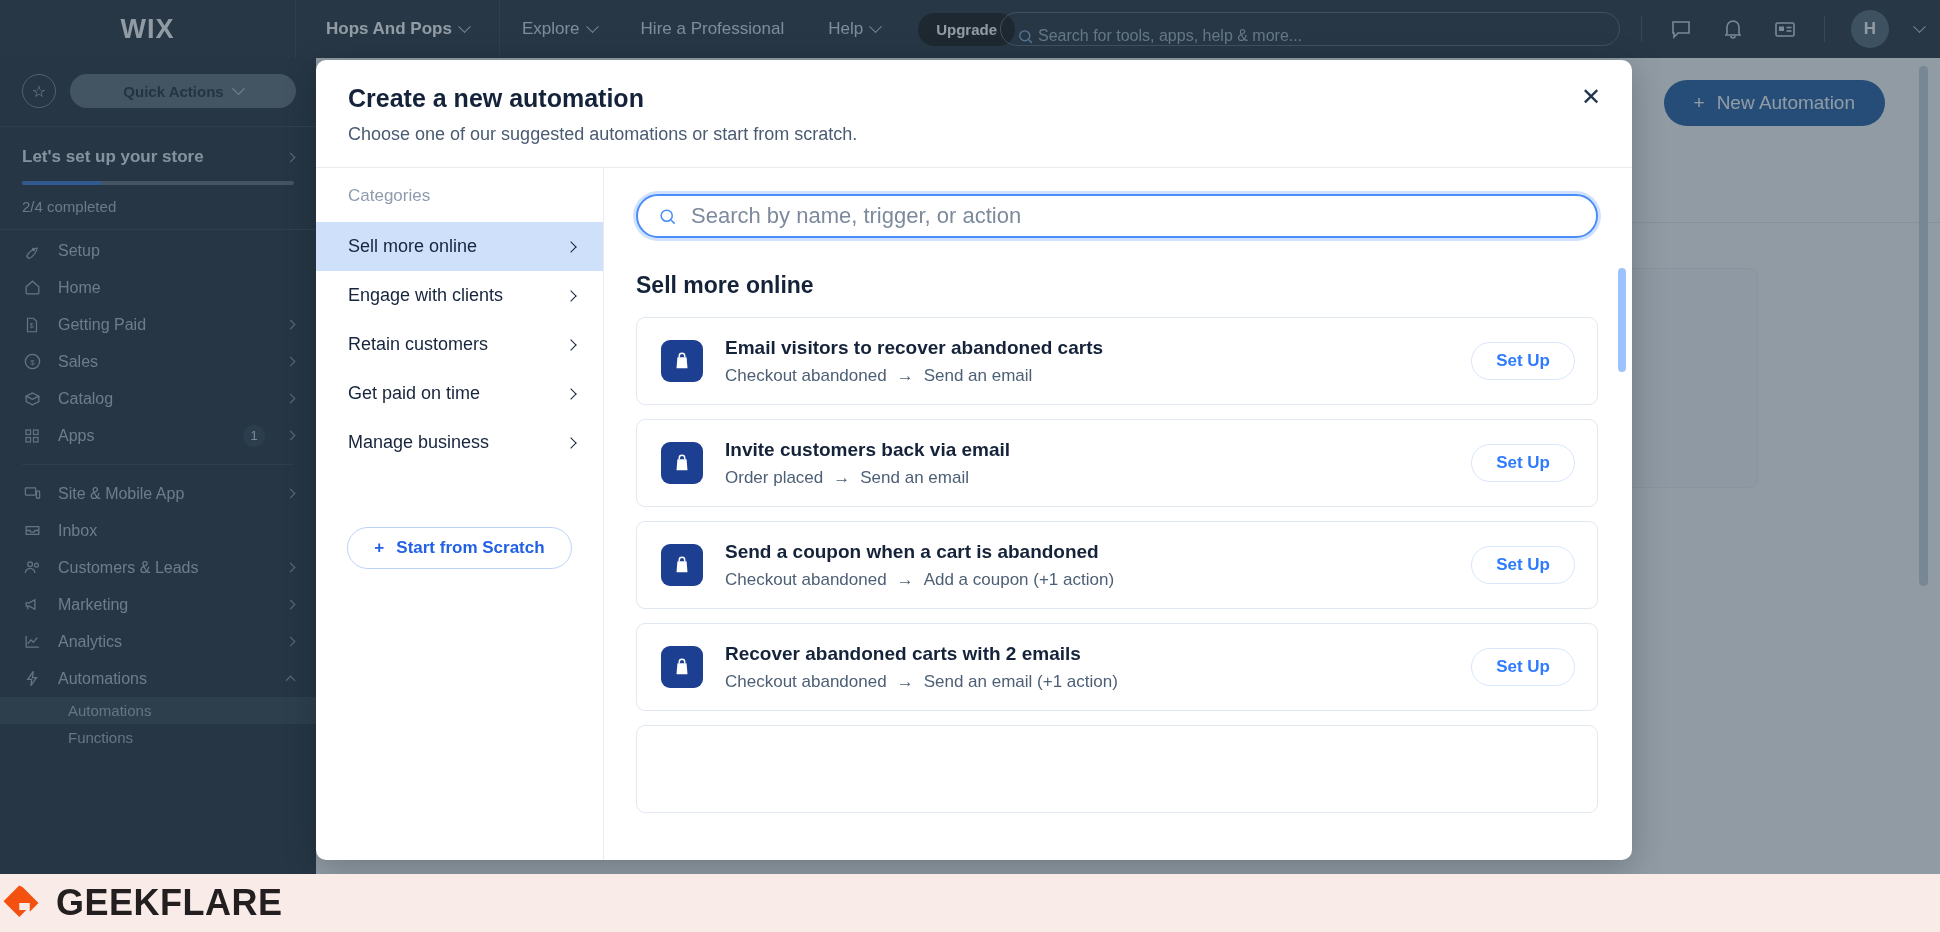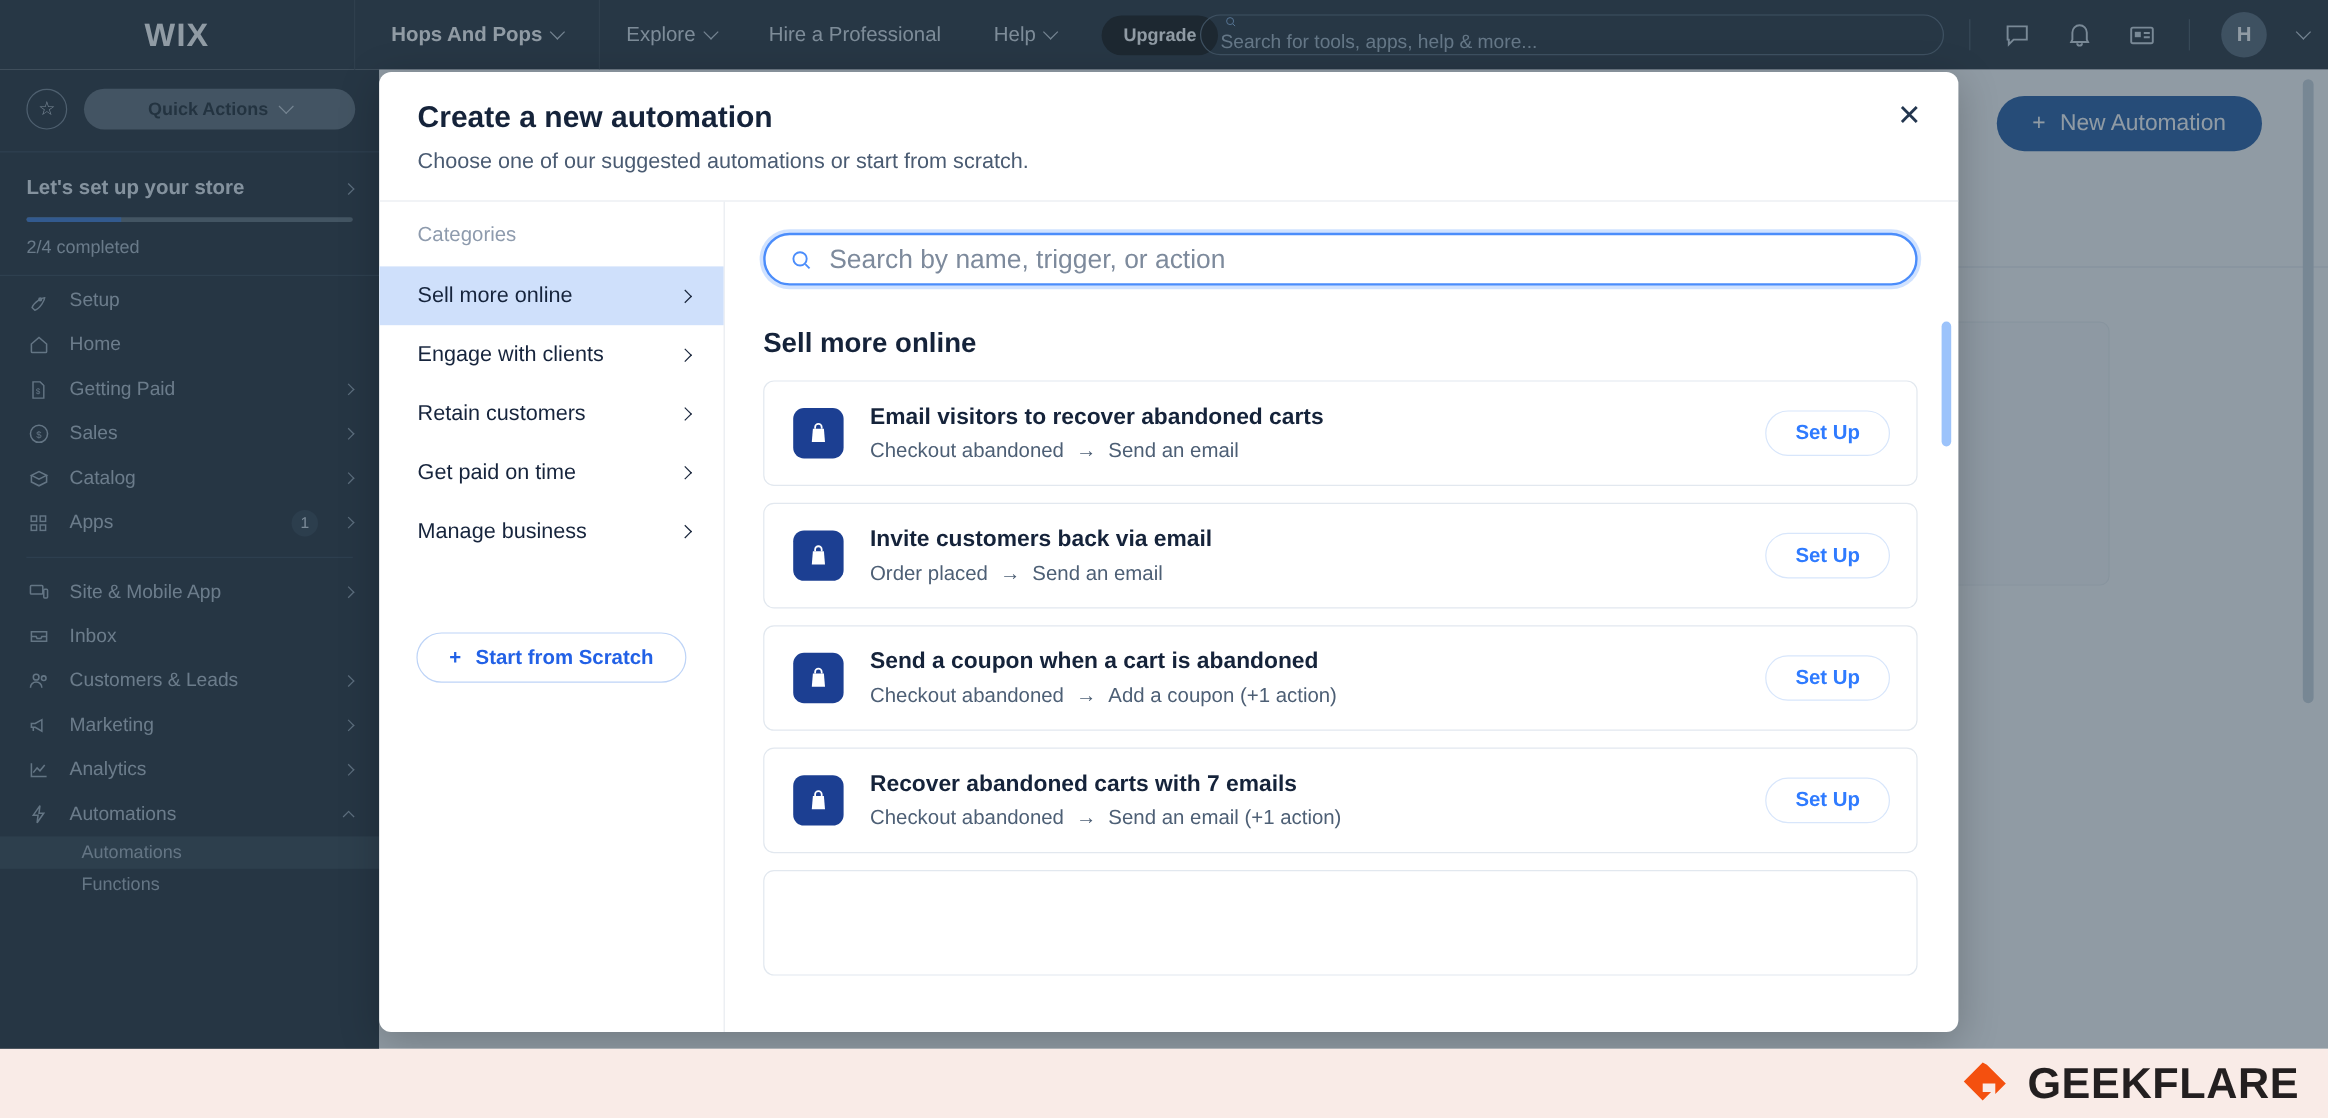--- a/index.html
+++ b/index.html
@@ -35,22 +35,22 @@
     border-right: 1.6px solid #c3ccd6; border-bottom: 1.6px solid #c3ccd6;
     transform: rotate(45deg) translate(-2px,-2px); }
   .upgrade-btn {
     margin-left: 16px; background: #000000; color: #fff;
     border-radius: 20px; padding: 8px 18px; font-size: 15px;
     font-weight: 600; border: none; cursor: pointer;
   }
   .tb-search {
     position: absolute; left: 1000px; top: 12px; width: 620px; height: 34px;
     border: 1px solid #4b5c6c; border-radius: 18px;
-    display: flex; align-items: flex-start; gap: 4px; padding: 0 16px;
-    color: #9fb0be; font-size: 16px; background: transparent; flex-direction: column;
+    display: flex; align-items: flex-end; gap: 4px; padding: 0 16px;
+    color: #9fb0be; font-size: 16px; background: transparent;
   }
   .tb-icons {
     position: absolute; right: 16px; top: 0; height: 58px;
     display: flex; align-items: center; gap: 26px;
   }
   .tb-ic { width: 26px; height: 26px; color: #cdd7e0; display: flex;
     align-items: center; justify-content: center; cursor: pointer; }
   .vdiv { width: 1px; height: 26px; background: #3b4956; }
   .avatar {
     width: 38px; height: 38px; border-radius: 50%; background: #4a5b6b;
@@ -237,21 +237,21 @@
   }
   .modal-scrollbar {
     position: absolute; right: 6px; top: 100px; width: 8px; height: 104px;
     border-radius: 4px; background: #9cc3fb;
   }
 
   
   .wm-bar {
     position: absolute; left: 0; bottom: 0; width: 1940px; height: 58px;
     background: #f9ebe7; z-index: 60; display: flex; align-items: center;
-    justify-content: flex-end; padding-right: 24px;
+    justify-content: flex-start; 
   }
   .wm-logo { display: flex; align-items: center; gap: 14px; }
   .wm-text { font-size: 36px; font-weight: 700; color: #231f20; letter-spacing: .5px; }
 </style>
 </head>
 <body>
 
 <div id="app">
 
   <div class="bg-layer">
@@ -615,21 +615,21 @@
         </div>
 
         <div class="auto-card">
           <div class="bag-icon">
             <svg width="22" height="22" viewBox="0 0 24 24" fill="#ffffff">
                 <path d="M7 8h10l1 12H6z"></path>
                 <path d="M9 8V6.5a3 3 0 0 1 6 0V8" fill="none" stroke="#ffffff" stroke-width="1.6"></path>
               </svg>
           </div>
           <div class="card-text">
-            <div class="card-title">Recover abandoned carts with 7 emails</div>
+            <div class="card-title">Recover abandoned carts with 2 emails</div>
             <div class="card-flow">
               <span>Checkout abandoned</span>
               <span class="flow-arrow">→</span>
               <span>Send an email (+1 action)</span>
             </div>
           </div>
           <button class="setup-btn">Set Up</button>
         </div>
 
         <div class="auto-card"></div>

